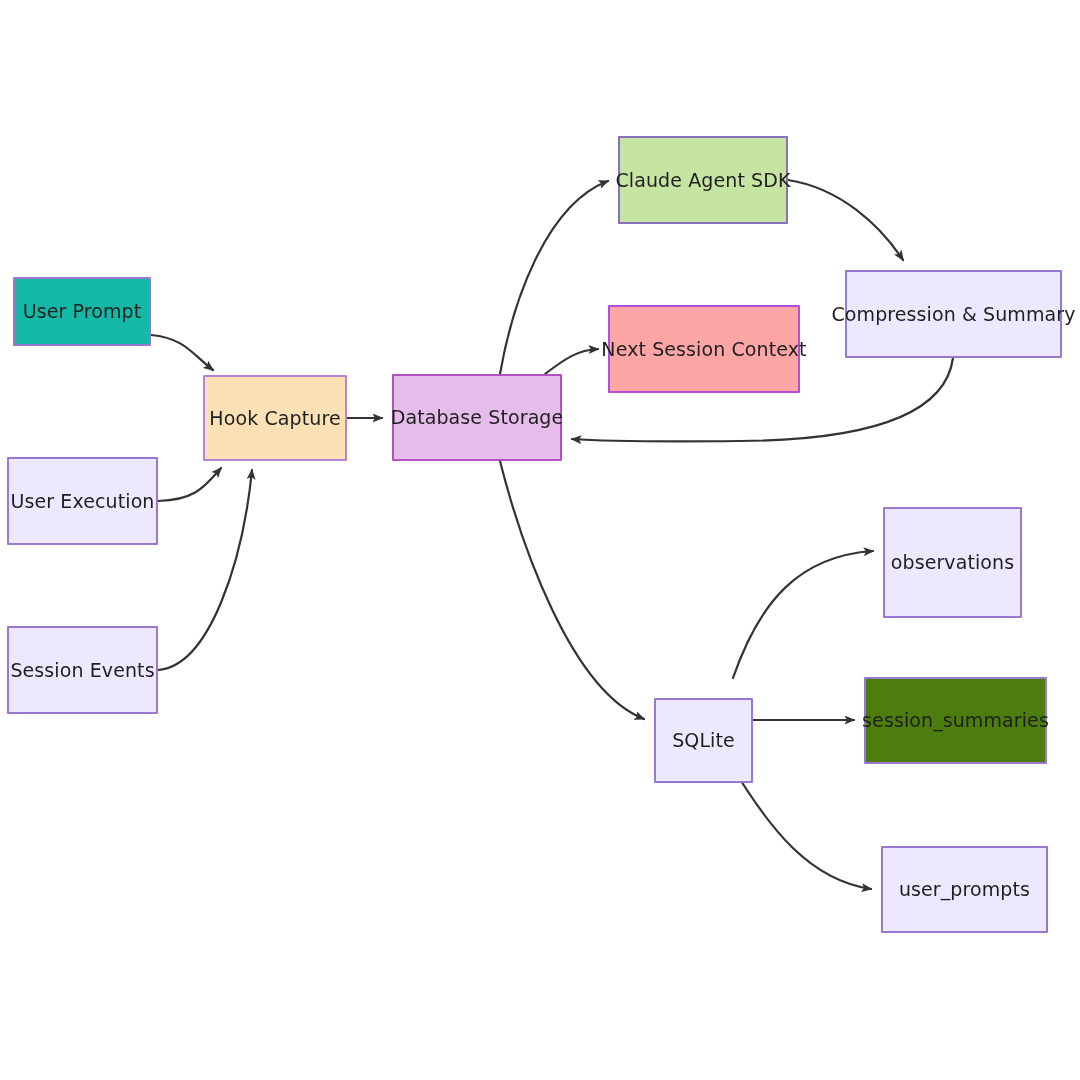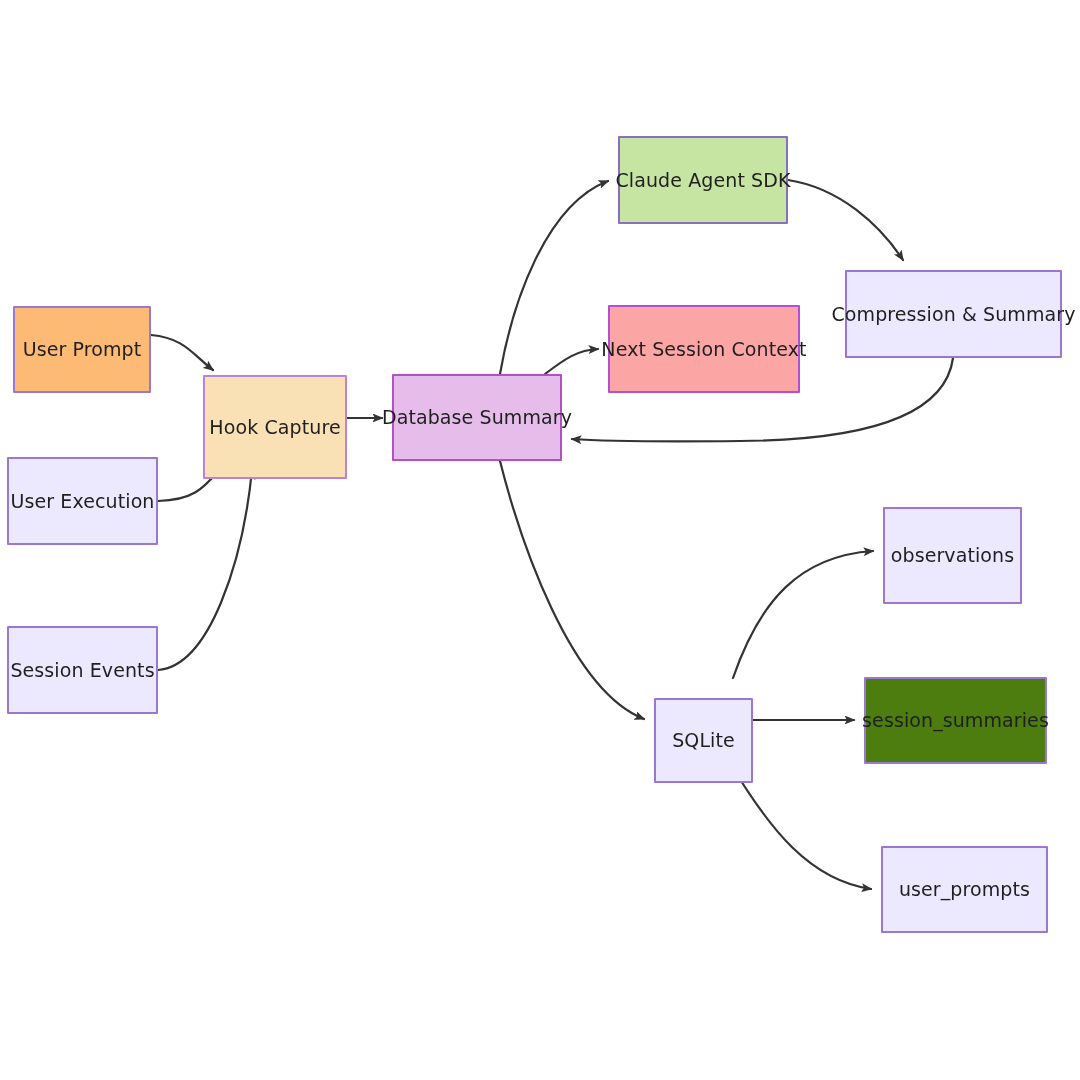--- a/index.html
+++ b/index.html
@@ -65,48 +65,48 @@
         <path d="M 788 180 C 840 188, 880 225, 903 260" fill="none" stroke="#333333" stroke-width="2.2" stroke-linecap="round" marker-end="url(#arrowhead)"></path>
         <path d="M 953 358 C 946 410, 880 440, 740 441, 640 442, 600 441, 572 439" fill="none" stroke="#333333" stroke-width="2.2" stroke-linecap="round" marker-end="url(#arrowhead)"></path>
         <path d="M 500 461 C 520 540, 570 690, 644 719" fill="none" stroke="#333333" stroke-width="2.2" stroke-linecap="round" marker-end="url(#arrowhead)"></path>
         <path d="M 733 678 C 760 600, 800 556, 873 551" fill="none" stroke="#333333" stroke-width="2.2" stroke-linecap="round" marker-end="url(#arrowhead)"></path>
         <path d="M 753 720 L 854 720" fill="none" stroke="#333333" stroke-width="2.2" stroke-linecap="round" marker-end="url(#arrowhead)"></path>
         <path d="M 730 763 C 770 830, 810 880, 871 889" fill="none" stroke="#333333" stroke-width="2.2" stroke-linecap="round" marker-end="url(#arrowhead)"></path>
       </g>
   </svg>
 
   <div id="nodes-layer">
-      <div class="node" style="left: 13px; top: 306px; width: 138px; height: 87px; background: #fdba74; border-color: rgb(154, 119, 209);">
+      <div class="node" style="left: 13px; top: 277px; width: 138px; height: 69px; background: #14b8a6; border-color: rgb(154, 119, 209);">
         <span class="node-label">User Prompt</span>
       </div>
       <div class="node" style="left: 7px; top: 457px; width: 151px; height: 88px; background: rgb(236, 232, 253); border-color: rgb(154, 119, 209);">
         <span class="node-label">User Execution</span>
       </div>
       <div class="node" style="left: 7px; top: 626px; width: 151px; height: 88px; background: rgb(236, 232, 253); border-color: rgb(154, 119, 209); text-align: center;">
         <span class="node-label">Session Events</span>
       </div>
-      <div class="node" style="left: 203px; top: 375px; width: 144px; height: 104px; background: rgb(250, 224, 181); border-color: rgb(185, 131, 214);">
+      <div class="node" style="left: 203px; top: 375px; width: 144px; height: 86px; background: rgb(250, 224, 181); border-color: rgb(185, 131, 214);">
         <span class="node-label">Hook Capture</span>
       </div>
       <div class="node" style="left: 392px; top: 374px; width: 170px; height: 87px; background: rgb(230, 189, 234); border-color: rgb(180, 79, 196);">
-        <span class="node-label">Database Summary</span>
+        <span class="node-label">Database Storage</span>
       </div>
       <div class="node" style="left: 618px; top: 136px; width: 170px; height: 88px; background: rgb(198, 229, 163); border-color: rgb(138, 111, 191);">
         <span class="node-label">Claude Agent SDK</span>
       </div>
       <div class="node" style="left: 608px; top: 305px; width: 192px; height: 88px; background: #fca5a5; border-color: rgb(177, 79, 216);">
         <span class="node-label">Next Session Context</span>
       </div>
       <div class="node" style="left: 845px; top: 270px; width: 217px; height: 88px; background: rgb(236, 232, 253); border-color: rgb(154, 119, 209);">
         <span class="node-label">Compression &amp; Summary</span>
       </div>
       <div class="node" style="left: 654px; top: 678px; width: 99px; height: 85px; background: rgb(236, 232, 253); border-color: rgb(154, 119, 209); margin-top: 20px;">
         <span class="node-label">SQLite</span>
       </div>
-      <div class="node" style="left: 883px; top: 507px; width: 139px; height: 97px; background: rgb(236, 232, 253); border-color: rgb(154, 119, 209);">
+      <div class="node" style="left: 883px; top: 507px; width: 139px; height: 111px; background: rgb(236, 232, 253); border-color: rgb(154, 119, 209);">
         <span class="node-label">observations</span>
       </div>
       <div class="node" style="left: 864px; top: 677px; width: 183px; height: 87px; background: #4d7c0f; border-color: rgb(154, 119, 209);">
         <span class="node-label">session_summaries</span>
       </div>
       <div class="node" style="left: 881px; top: 846px; width: 167px; height: 87px; background: rgb(236, 232, 253); border-color: rgb(154, 119, 209);">
         <span class="node-label">user_prompts</span>
       </div>
     </div>
 

